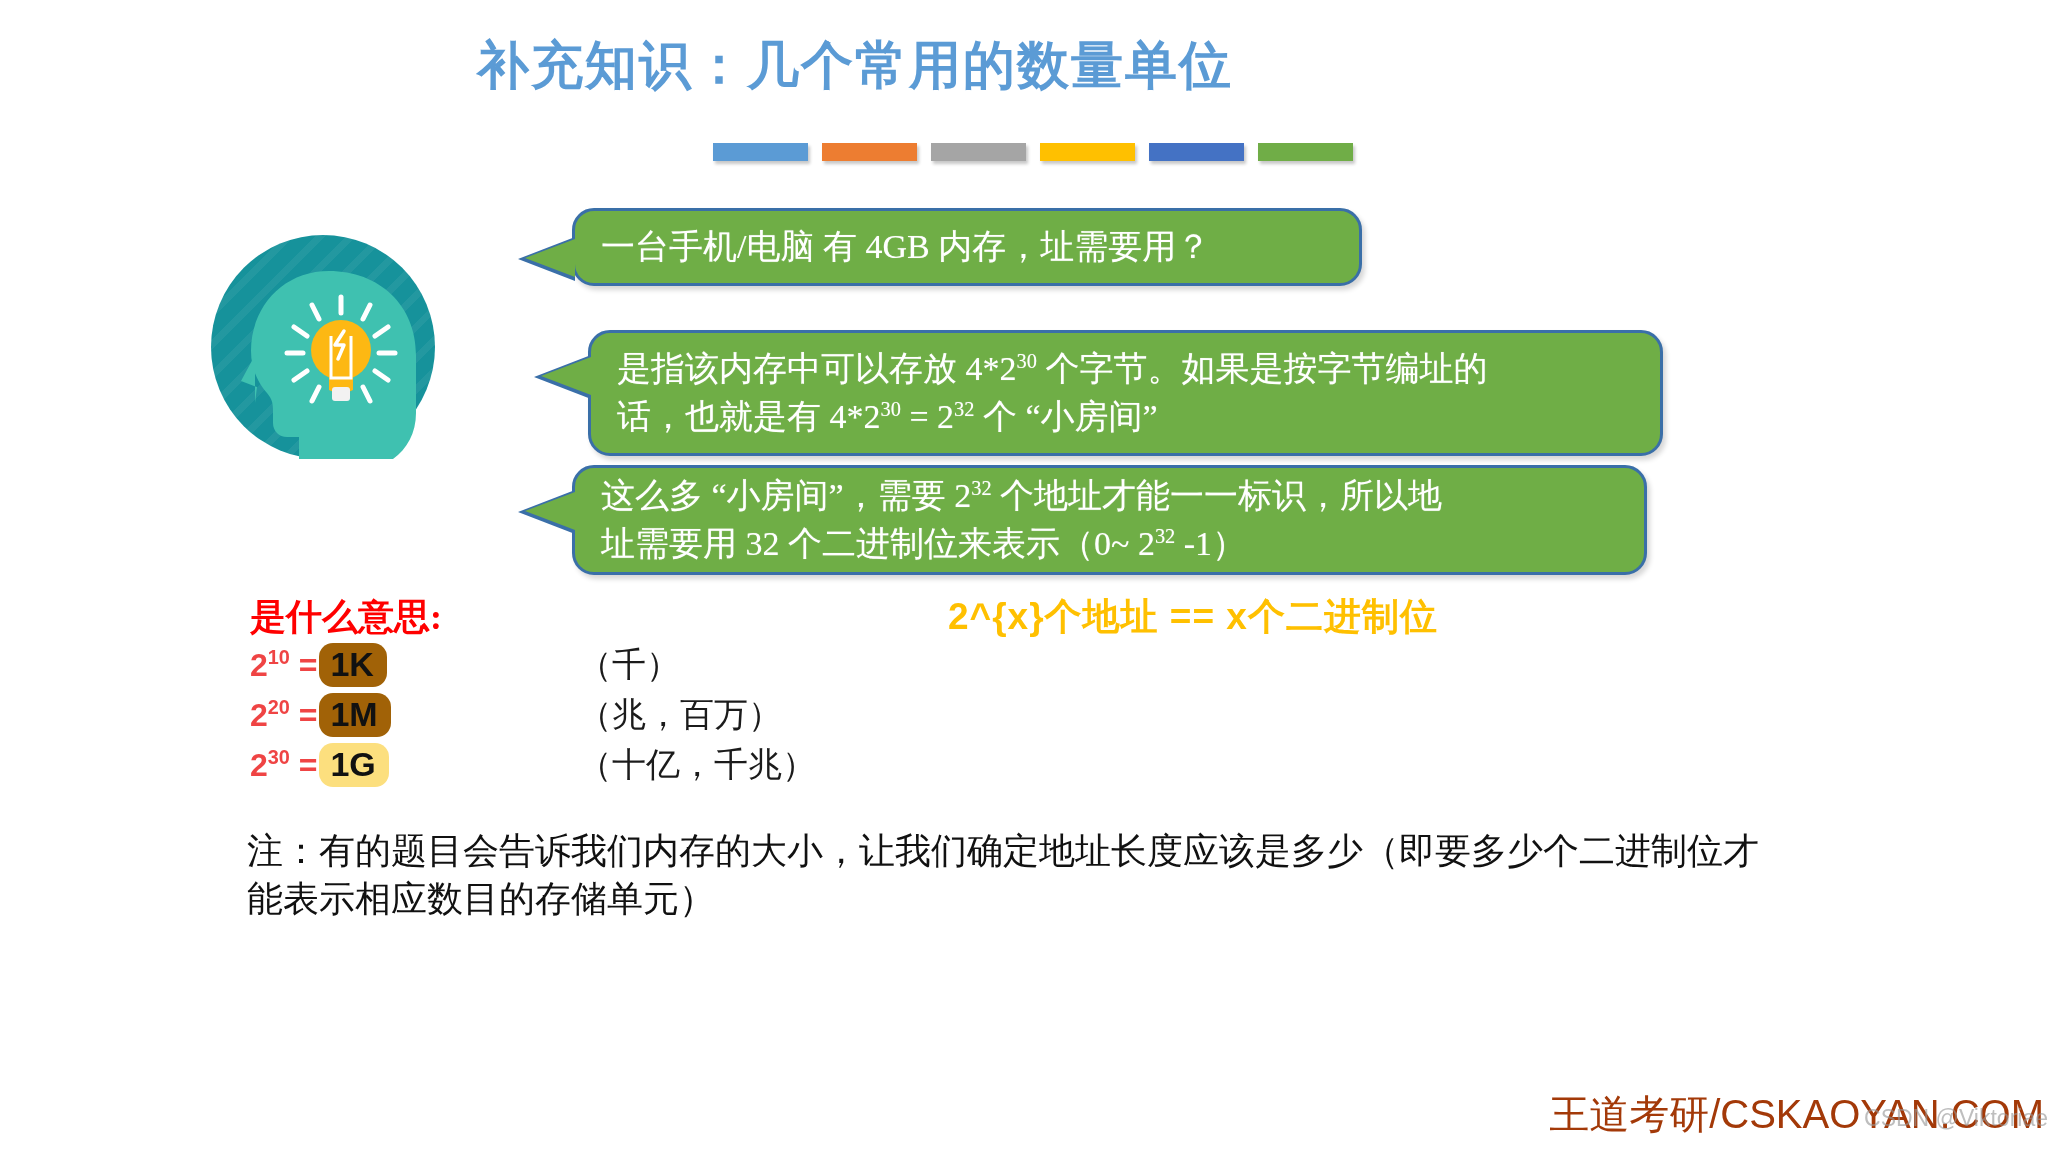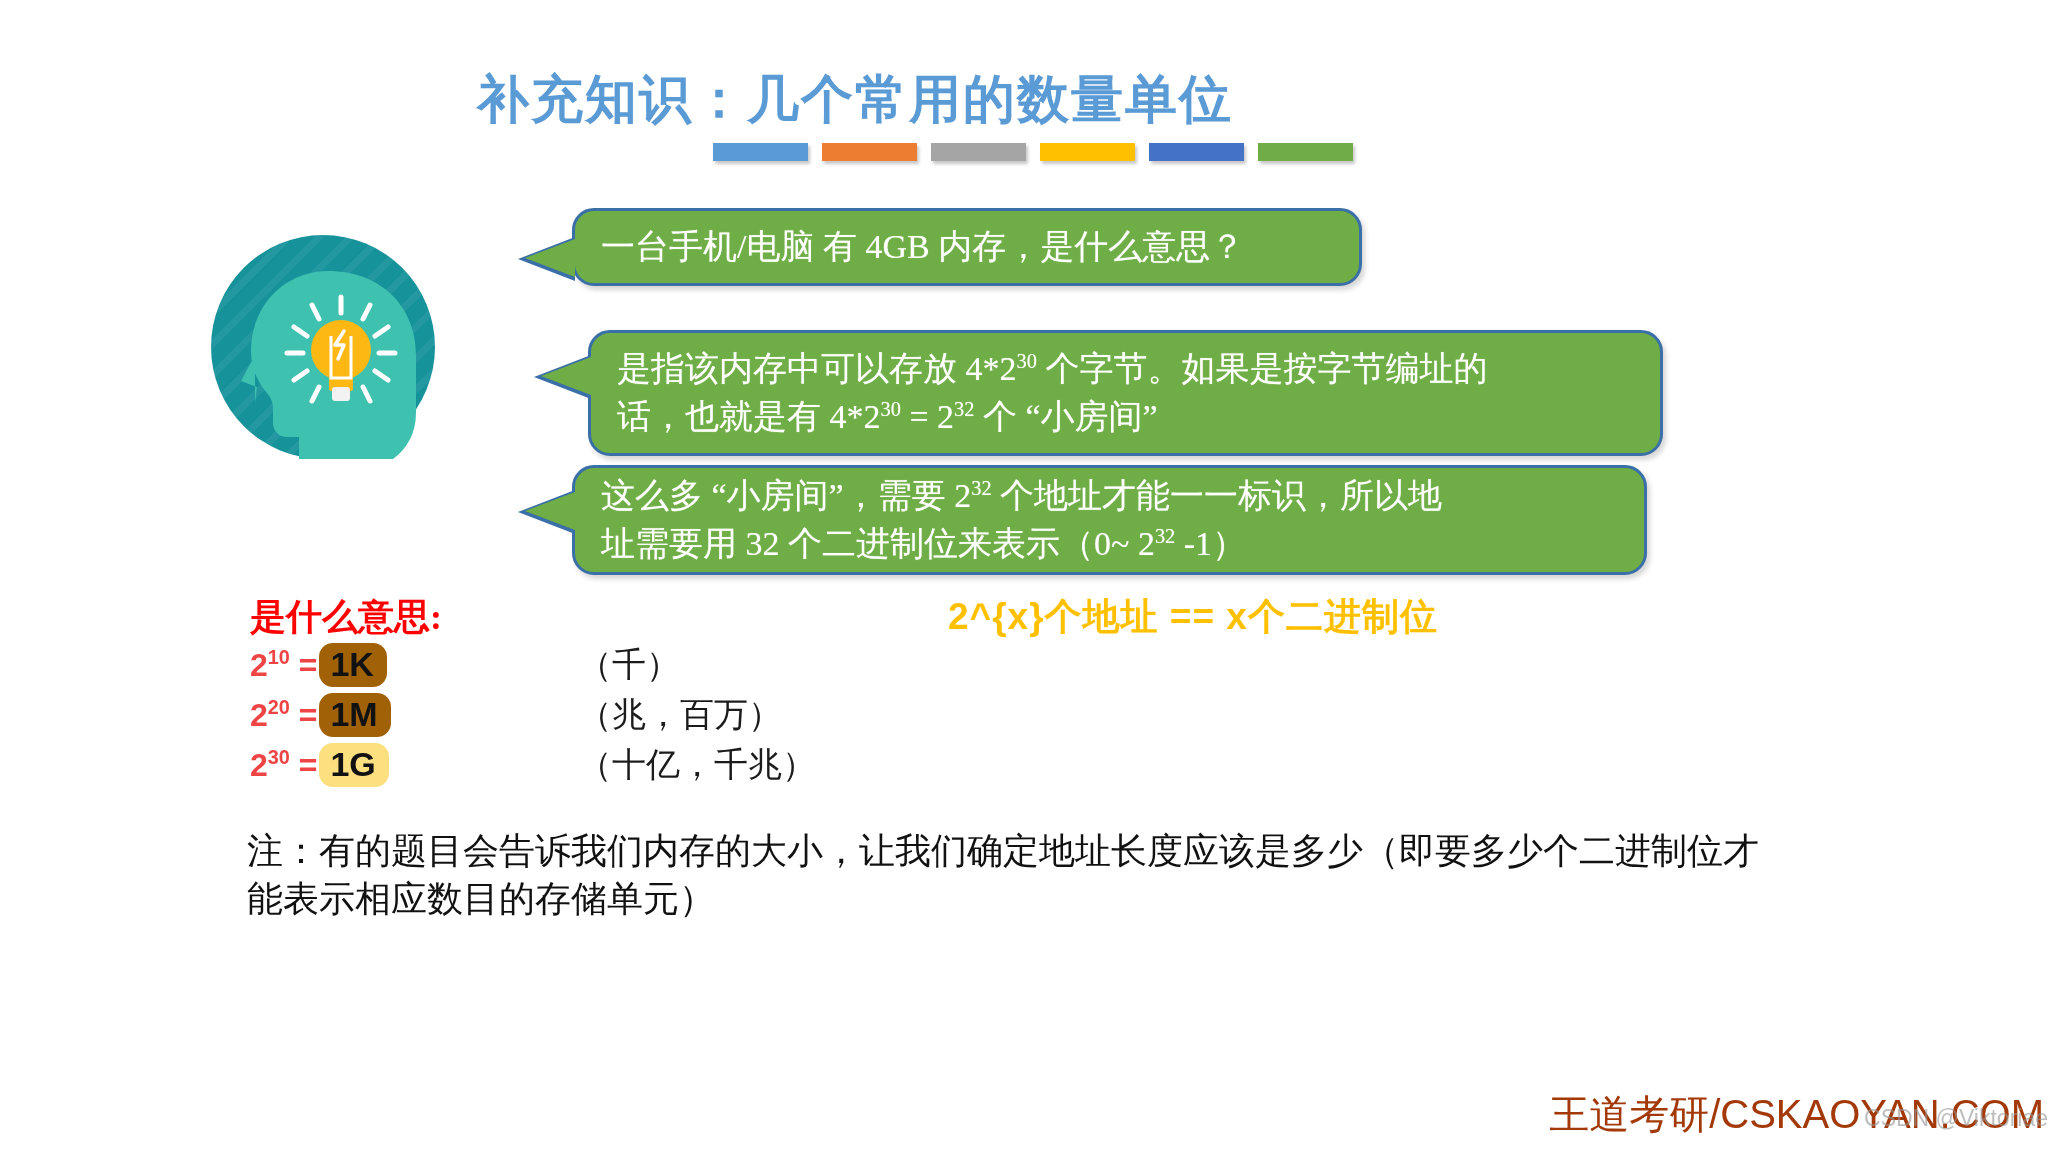--- a/index.html
+++ b/index.html
@@ -22,21 +22,20 @@
     left: 0;
     width: 1710px;
     text-align: center;
     font-family: "Liberation Serif", "DejaVu Serif", serif;
     font-size: 52px;
     line-height: 1.15;
     font-weight: 700;
     color: #5B9BD5;
     letter-spacing: 2px;
     white-space: nowrap;
-    margin-top: 34px;
   }
 
   #title-bars {
     position: absolute;
     top: 143px;
     left: 713px;
     width: 640px;
     height: 18px;
     display: flex;
     gap: 14px;
@@ -266,21 +265,21 @@
     <path d="M118 135 L 118 155 Q 130 162 142 155 L 142 135 Z" fill="#FDB813"></path>
     <rect x="121" y="152" width="18" height="14" rx="3" fill="#F2F2F2"></rect>
     <path d="M120 101 L 120 143 L 140 143 L 140 101" fill="none" stroke="#FFFFFF" stroke-width="3"></path>
     <path d="M133 96 L 124 110 L 133 110 L 127 124" fill="none" stroke="#FFFFFF" stroke-width="3.5" stroke-linecap="round" stroke-linejoin="round"></path>
   </svg>
 </div>
 
 <div class="bubble" id="bubble-1" style="background: rgb(111, 174, 70); border-color: rgb(58, 111, 168);">
   <span class="tail-border" style="border-right-color: rgb(58, 111, 168);"></span>
   <span class="tail-fill" style="border-right-color: rgb(111, 174, 70);"></span>
-  <div>一台手机/电脑 有 4GB 内存，是什么意思？</div>
+  <div>一台手机/电脑 有 4GB 内存，址需要用？</div>
 </div>
 
 <div class="bubble" id="bubble-2" style="background: rgb(111, 174, 70); border-color: rgb(58, 111, 168);">
   <span class="tail-border" style="border-right-color: rgb(58, 111, 168);"></span>
   <span class="tail-fill" style="border-right-color: rgb(111, 174, 70);"></span>
   <div><span>是指该内存中可以存放 4*2</span><sup>30</sup><span> 个字节。如果是按字节编址的</span></div>
   <div><span>话，也就是有 4*2</span><sup>30</sup><span> = 2</span><sup>32</sup><span> 个 “小房间”</span></div>
 </div>
 
 <div class="bubble" id="bubble-3" style="background: rgb(111, 174, 70); border-color: rgb(58, 111, 168);">

